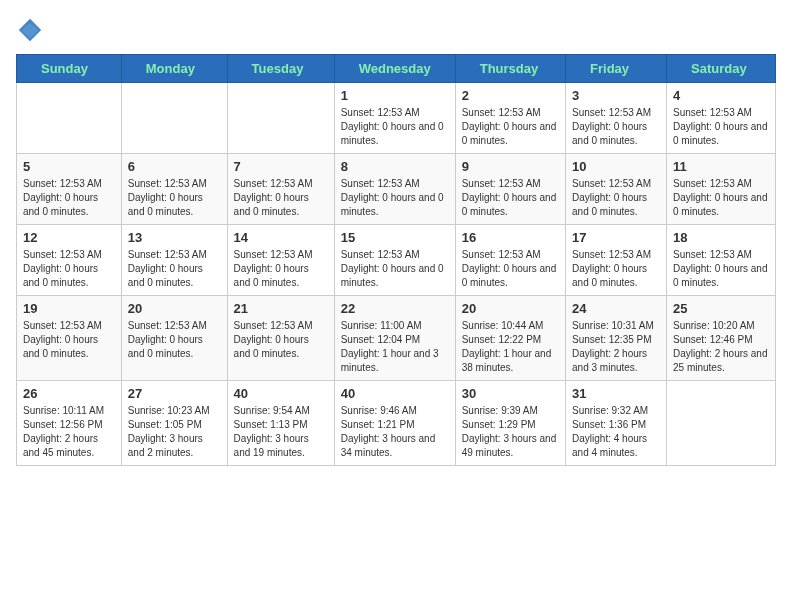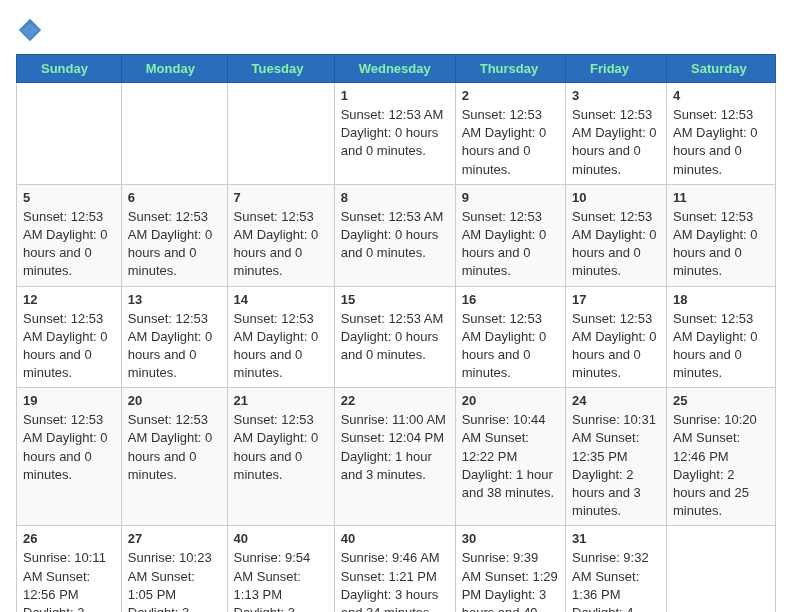--- a/index.html
+++ b/index.html
@@ -69,21 +69,21 @@
       color: #333;
     }
     .cell-day {
       font-size: 13px;
       font-weight: bold;
       color: #333;
       display: block;
       margin-bottom: 3px;
     }
     .cell-info {
-      font-size: 13px;
+      font-size: 10px;
       color: #333;
       line-height: 1.4;
     }
     .row-bg-odd td {
       background-color: #f9f9f9;
     }
     .row-bg-even td {
       background-color: #fff;
     }
   </style>

